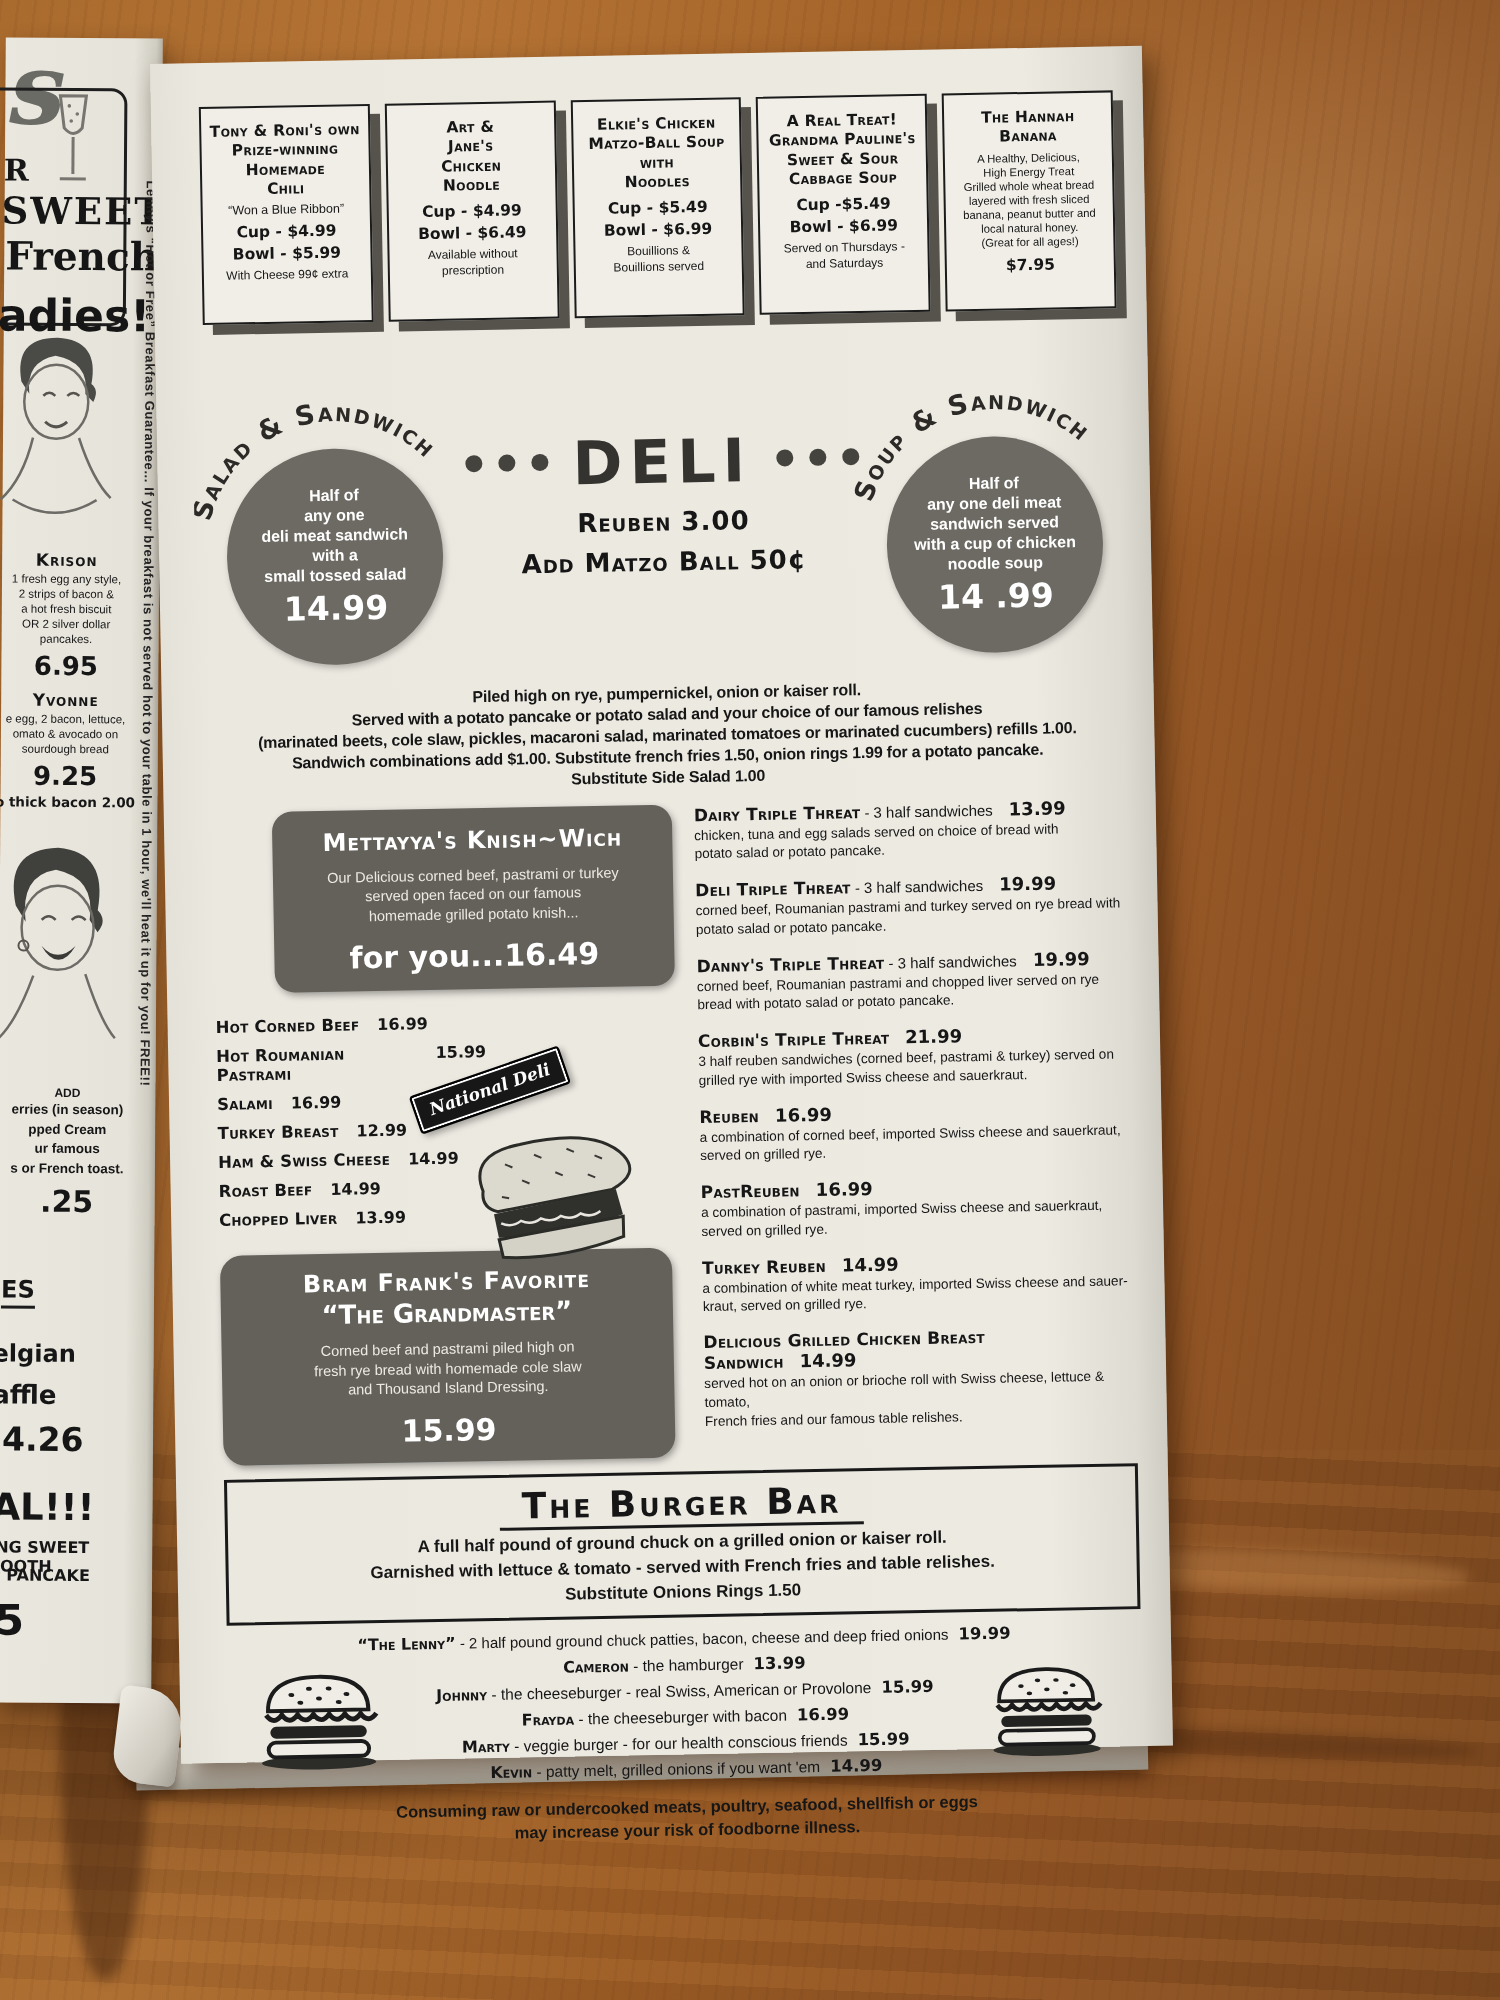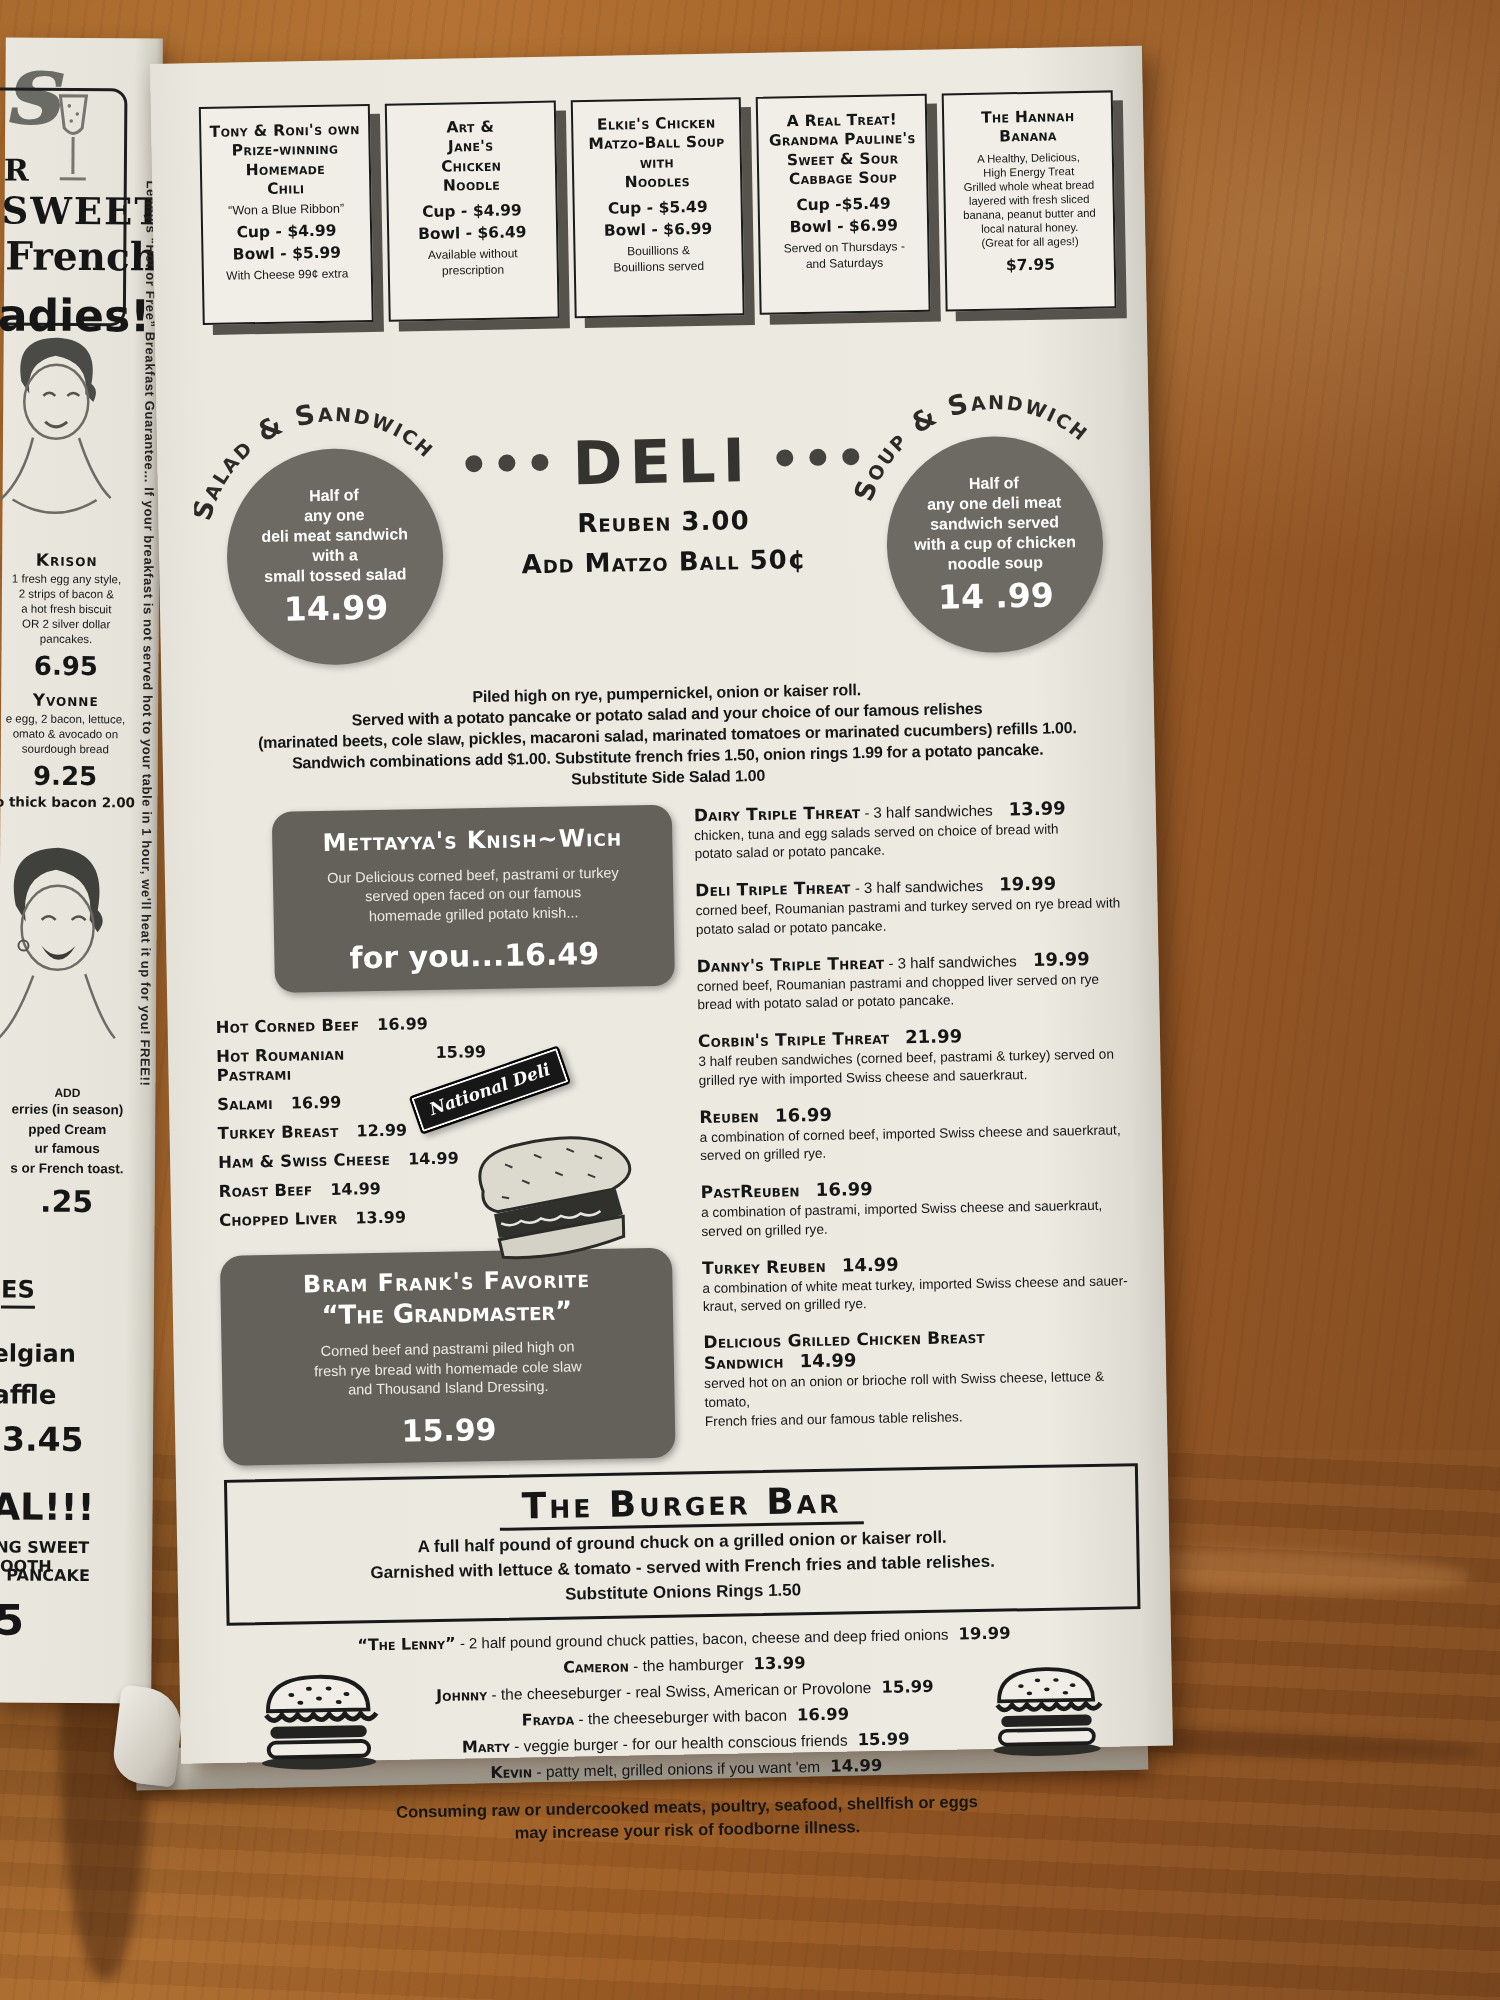--- a/index.html
+++ b/index.html
@@ -238,21 +238,21 @@
     <div class="addb-lines pre">erries (in season)
 pped Cream
 ur famous
 s or French toast.</div>
     <div class="addb-price">.25</div>
   </div>
 
   <div class="frag esh">ES</div>
   <div class="frag belg">elgian</div>
   <div class="frag waff">affle</div>
-  <div class="frag wprice">3.45</div>
+  <div class="frag wprice">4.26</div>
   <div class="frag al">AL!!!</div>
   <div class="frag sweet">ING SWEET TOOTH</div>
   <div class="frag pan">P PANCAKE</div>
   <div class="frag five">5</div>
 
   <div class="spine">Lenny's “Hot or Free” Breakfast Guarantee...  If your breakfast is not served hot to your table in 1 hour, we'll heat it up for you!  FREE!!</div>
 </div>
 
 <div class="main-page">
 

